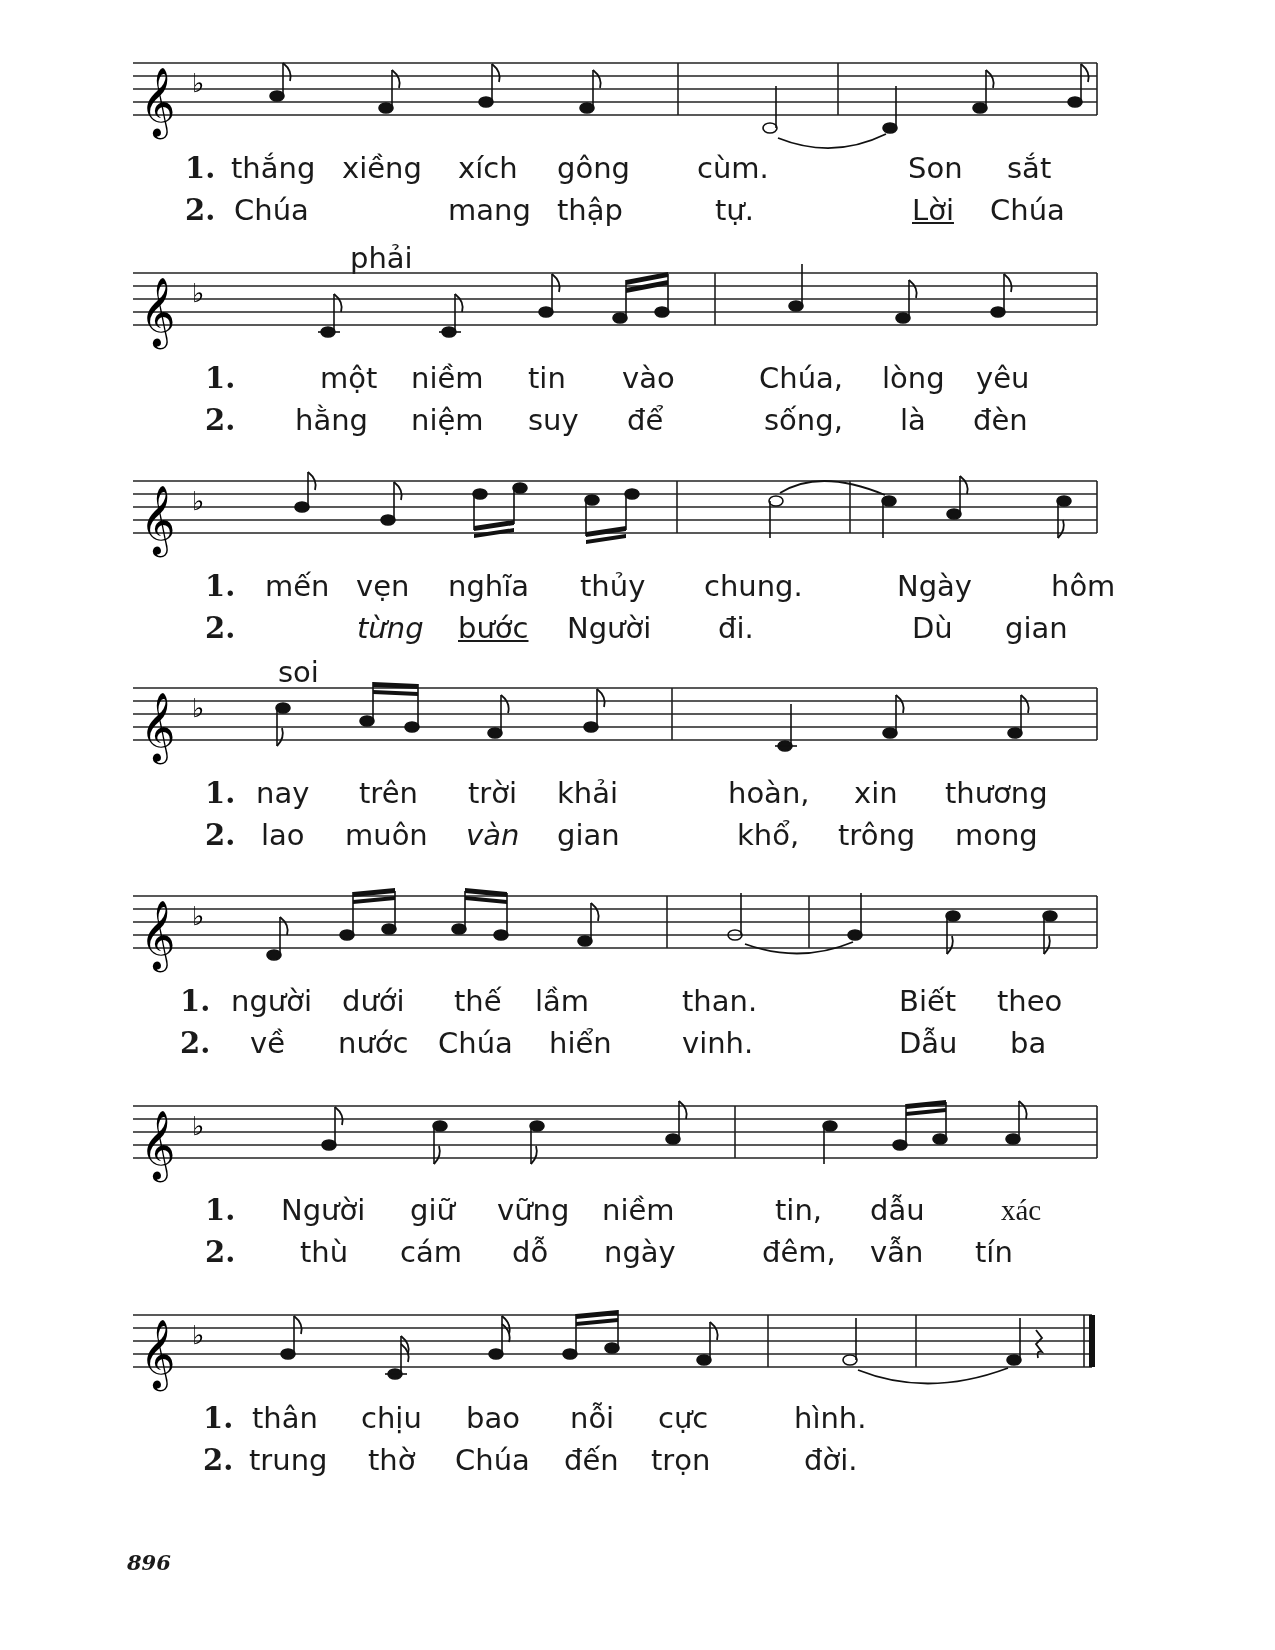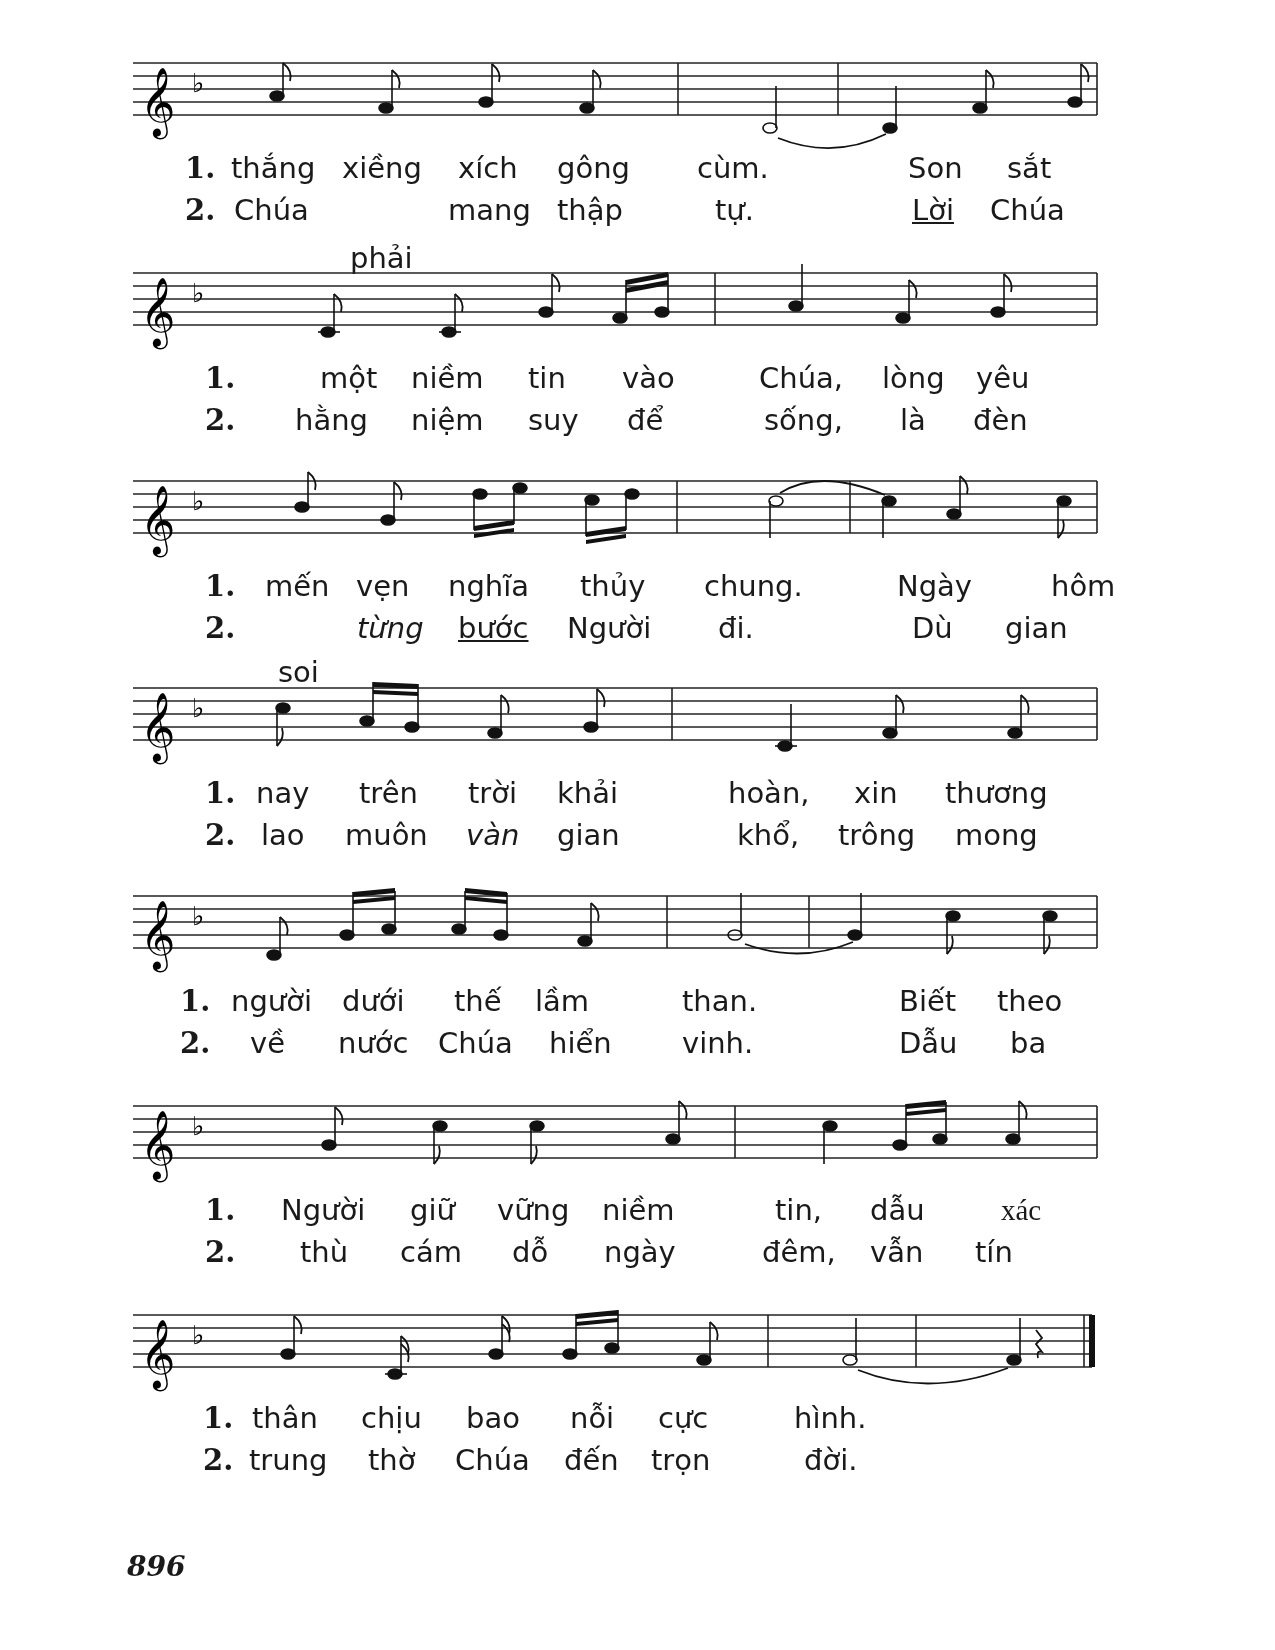--- a/index.html
+++ b/index.html
@@ -5,21 +5,21 @@
   html, body { margin:0; padding:0; background:#ffffff; }
   body { width:1275px; height:1650px; position:relative; overflow:hidden;
          font-family:"DejaVu Sans", sans-serif; color:#1a1a1a; }
   .system { position:absolute; left:0; width:1275px; }
   .staff-svg { position:absolute; left:0; top:0; }
   .lyric-line { position:absolute; left:0; height:40px; width:1275px;
                 font-family:"DejaVu Sans", sans-serif; font-size:29px; line-height:40px; }
   .lyric-line .num { position:absolute; font-weight:bold; font-family:"DejaVu Serif", serif; }
   .lyric-line .w { position:absolute; white-space:nowrap; }
   .page-number { position:absolute; left:127px; top:1550px; font-family:"DejaVu Serif", serif;
-                 font-style:italic; font-weight:bold; font-size:28px; }
+                 font-style:italic; font-weight:bold; font-size:21px; }
 </style>
 </head>
 <body>
 
 <div class="system" style="top:0;">
   <svg class="staff-svg" width="1275" height="150" viewBox="0 0 1275 150">
     <g stroke="#222" stroke-width="1.6">
       <line x1="133" y1="63" x2="1097" y2="63"></line>
         <line x1="133" y1="76" x2="1097" y2="76"></line>
       <line x1="133" y1="89" x2="1097" y2="89"></line>

